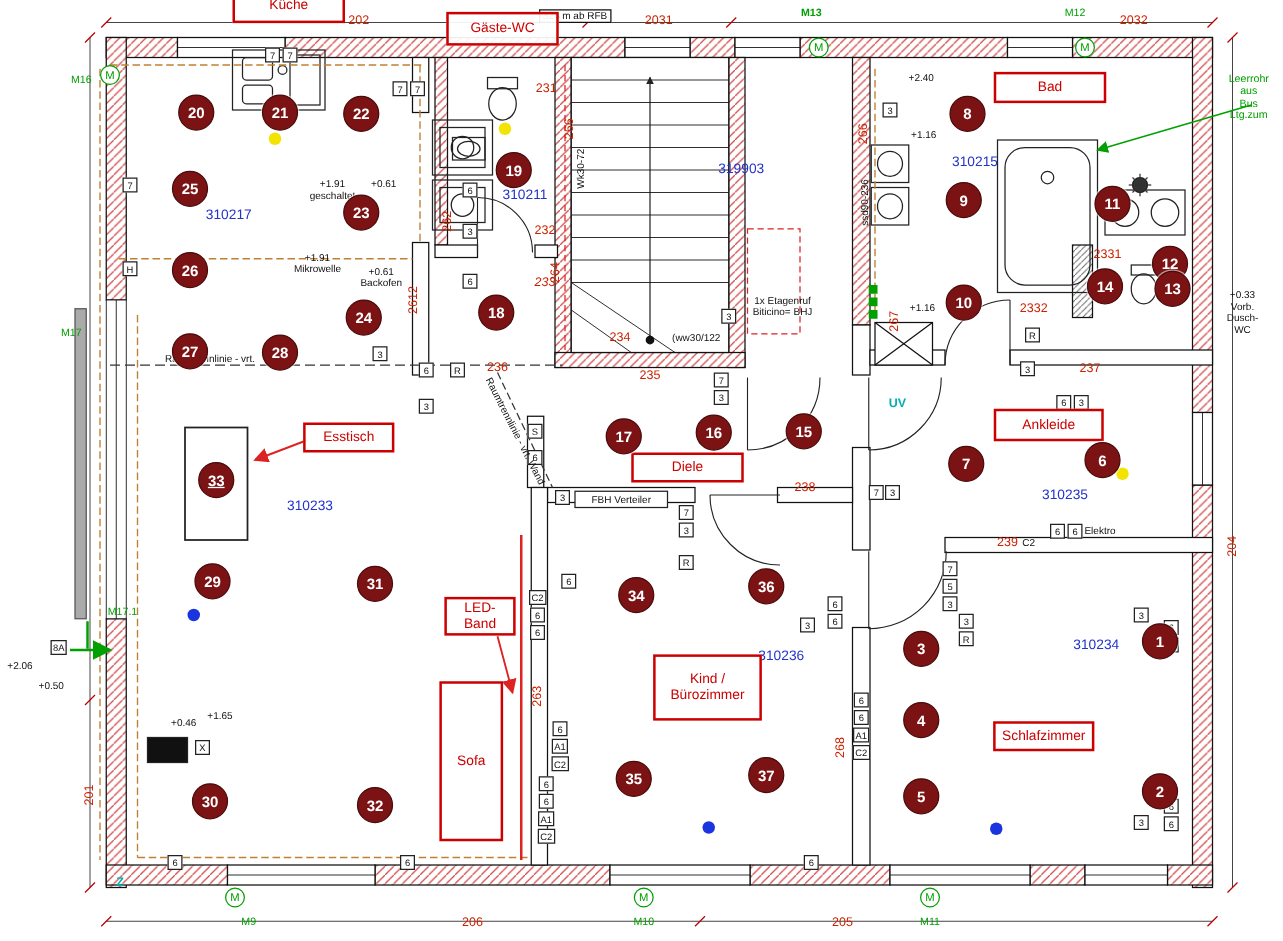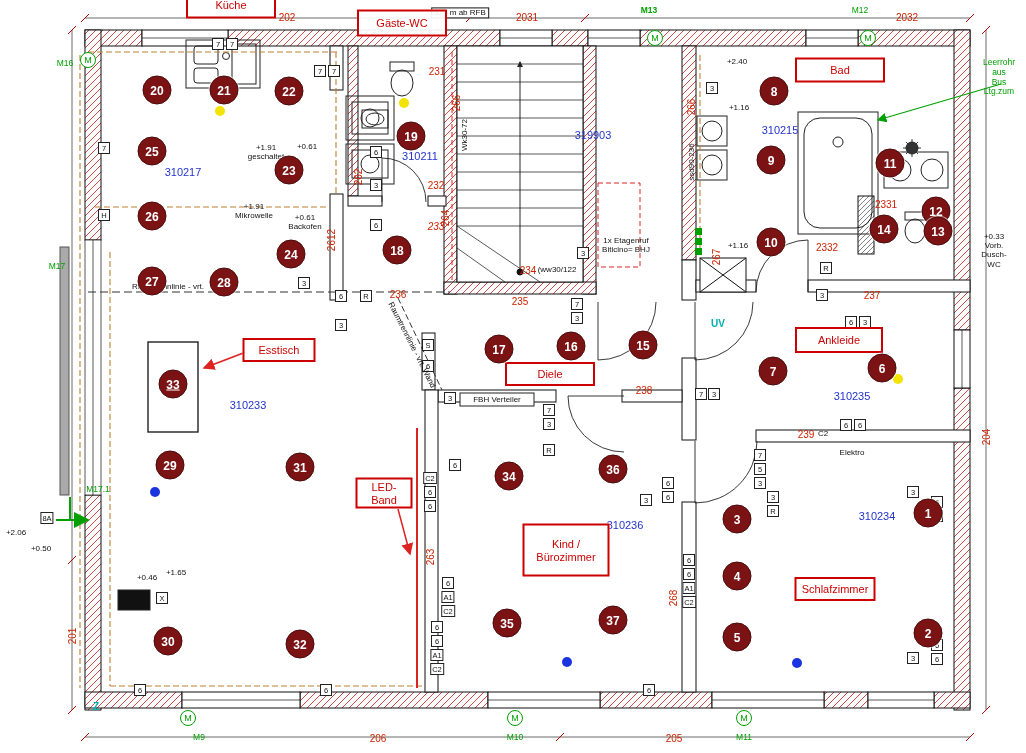--- a/index.html
+++ b/index.html
@@ -297,38 +297,39 @@
       <div class="marker" style="left: 613px; top: 469px; transform: translate(-50%, -50%); position: absolute;">36</div>
       <div class="marker" style="left: 613px; top: 620px; transform: translate(-50%, -50%); position: absolute;">37</div>
       <div class="room-label" style="left: 231px; top: 5px; transform: translate(-50%, -50%); position: absolute; width: 90px; height: 27px;">Küche</div>
       <div class="room-label" style="left: 402px; top: 23px; transform: translate(-50%, -50%); position: absolute; width: 90px; height: 27px;">Gäste-WC</div>
       <div class="room-label" style="left: 840px; top: 70px; transform: translate(-50%, -50%); position: absolute; width: 90px; height: 25px;">Bad</div>
       <div class="room-label" style="left: 279px; top: 350px; transform: translate(-50%, -50%); position: absolute; width: 73px; height: 24px;">Esstisch</div>
       <div class="room-label" style="left: 550px; top: 374px; transform: translate(-50%, -50%); position: absolute; width: 90px; height: 24px;">Diele</div>
       <div class="room-label" style="left: 839px; top: 340px; transform: translate(-50%, -50%); position: absolute; width: 88px; height: 26px;">Ankleide</div>
       <div class="room-label" style="left: 384px; top: 493px; transform: translate(-50%, -50%); position: absolute; width: 57px; height: 31px;">LED-
 Band</div>
+      <div class="room-label" style="left: 377px; top: 609px; transform: translate(-50%, -50%); position: absolute; width: 51px; height: 128px;">Sofa</div>
       <div class="room-label" style="left: 566px; top: 550px; transform: translate(-50%, -50%); position: absolute; width: 87px; height: 53px;">Kind /
 Bürozimmer</div>
       <div class="room-label" style="left: 835px; top: 589px; transform: translate(-50%, -50%); position: absolute; width: 81px; height: 24px;">Schlafzimmer</div>
       <div class="room-num" style="left: 183px; top: 172px; transform: translate(-50%, -50%); position: absolute;">310217</div>
       <div class="room-num" style="left: 420px; top: 156px; transform: translate(-50%, -50%); position: absolute;">310211</div>
       <div class="room-num" style="left: 593px; top: 135px; transform: translate(-50%, -50%); position: absolute;">319903</div>
       <div class="room-num" style="left: 780px; top: 130px; transform: translate(-50%, -50%); position: absolute;">310215</div>
       <div class="room-num" style="left: 248px; top: 405px; transform: translate(-50%, -50%); position: absolute;">310233</div>
       <div class="room-num" style="left: 852px; top: 396px; transform: translate(-50%, -50%); position: absolute;">310235</div>
       <div class="room-num" style="left: 625px; top: 525px; transform: translate(-50%, -50%); position: absolute;">310236</div>
       <div class="room-num" style="left: 877px; top: 516px; transform: translate(-50%, -50%); position: absolute;">310234</div>
       <div class="dim" style="left: 287px; top: 17px; transform: translate(-50%, -50%); position: absolute;">202</div>
       <div class="dim" style="left: 527px; top: 17px; transform: translate(-50%, -50%); position: absolute;">2031</div>
       <div class="dim" style="left: 907px; top: 17px; transform: translate(-50%, -50%); position: absolute;">2032</div>
       <div class="dim" style="left: 437px; top: 71px; transform: translate(-50%, -50%); position: absolute;">231</div>
       <div class="dim" style="left: 436px; top: 185px; transform: translate(-50%, -50%); position: absolute;">232</div>
       <div class="dim" style="left: 436px; top: 226px; transform: translate(-50%, -50%); position: absolute; font-style: italic;">233</div>
-      <div class="dim" style="left: 528px; top: 270px; transform: translate(-50%, -50%); position: absolute; text-align: right;">234</div>
+      <div class="dim" style="left: 496px; top: 270px; transform: translate(-50%, -50%); position: absolute; text-align: right;">234</div>
       <div class="dim" style="left: 520px; top: 301px; transform: translate(-50%, -50%); position: absolute;">235</div>
       <div class="dim" style="left: 398px; top: 294px; transform: translate(-50%, -50%); position: absolute;">236</div>
       <div class="dim" style="left: 872px; top: 295px; transform: translate(-50%, -50%); position: absolute;">237</div>
       <div class="dim" style="left: 644px; top: 390px; transform: translate(-50%, -50%); position: absolute;">238</div>
       <div class="dim" style="left: 806px; top: 434px; transform: translate(-50%, -50%); position: absolute;">239</div>
       <div class="dim" style="left: 886px; top: 204px; transform: translate(-50%, -50%); position: absolute;">2331</div>
       <div class="dim" style="left: 827px; top: 247px; transform: translate(-50%, -50%); position: absolute;">2332</div>
       <div class="dim" style="left: 358px; top: 177px; transform: translate(-50%, -50%) rotate(-90deg); position: absolute;">262</div>
       <div class="dim" style="left: 445px; top: 218px; transform: translate(-50%, -50%) rotate(-90deg); position: absolute;">264</div>
       <div class="dim" style="left: 456px; top: 103px; transform: translate(-50%, -50%) rotate(-90deg); position: absolute;">266</div>
@@ -364,21 +365,21 @@
       <div class="ann" style="left: 168px; top: 287px; transform: translate(-50%, -50%); position: absolute;">Raumtrennlinie - vrt.</div>
       <div class="ann" style="left: 412px; top: 345px; transform: translate(-50%, -50%) rotate(63deg); position: absolute;">Raumtrennlinie - vrt. Wand</div>
       <div class="ann" style="left: 626px; top: 245px; transform: translate(-50%, -50%); position: absolute;">1x Etagenruf
 Biticino= BHJ</div>
       <div class="ann" style="left: 737px; top: 62px; transform: translate(-50%, -50%); position: absolute;">+2.40</div>
       <div class="ann" style="left: 739px; top: 108px; transform: translate(-50%, -50%); position: absolute;">+1.16</div>
       <div class="ann" style="left: 738px; top: 246px; transform: translate(-50%, -50%); position: absolute;">+1.16</div>
       <div class="ann" style="left: 994px; top: 250px; transform: translate(-50%, -50%); position: absolute;">+0.33
 Vorb.
 Dusch-WC</div>
-      <div class="ann" style="left: 852px; top: 425px; transform: translate(-50%, -50%); position: absolute; margin-top: 28px;">Elektro</div>
+      <div class="ann" style="left: 880px; top: 425px; transform: translate(-50%, -50%); position: absolute;">Elektro</div>
       <div class="ann" style="left: 823px; top: 434px; transform: translate(-50%, -50%); position: absolute;">C2</div>
       <div class="ann" style="left: 497px; top: 400px; transform: translate(-50%, -50%); position: absolute;">FBH Verteiler</div>
       <div class="ann" style="left: 147px; top: 578px; transform: translate(-50%, -50%); position: absolute;">+0.46</div>
       <div class="ann" style="left: 176px; top: 573px; transform: translate(-50%, -50%); position: absolute;">+1.65</div>
       <div class="ann" style="left: 16px; top: 533px; transform: translate(-50%, -50%); position: absolute;">+2.06</div>
       <div class="ann" style="left: 41px; top: 549px; transform: translate(-50%, -50%); position: absolute;">+0.50</div>
       <div class="ann" style="left: 557px; top: 270px; transform: translate(-50%, -50%); position: absolute;">(ww30/122</div>
       <div class="ann" style="left: 692px; top: 162px; transform: translate(-50%, -50%) rotate(-90deg); position: absolute;">ssd90-236</div>
       <div class="ann" style="left: 465px; top: 135px; transform: translate(-50%, -50%) rotate(-90deg); position: absolute;">Wk30-72</div>
       <div class="sym" style="left: 104px; top: 148px; transform: translate(-50%, -50%); position: absolute;">7</div>

